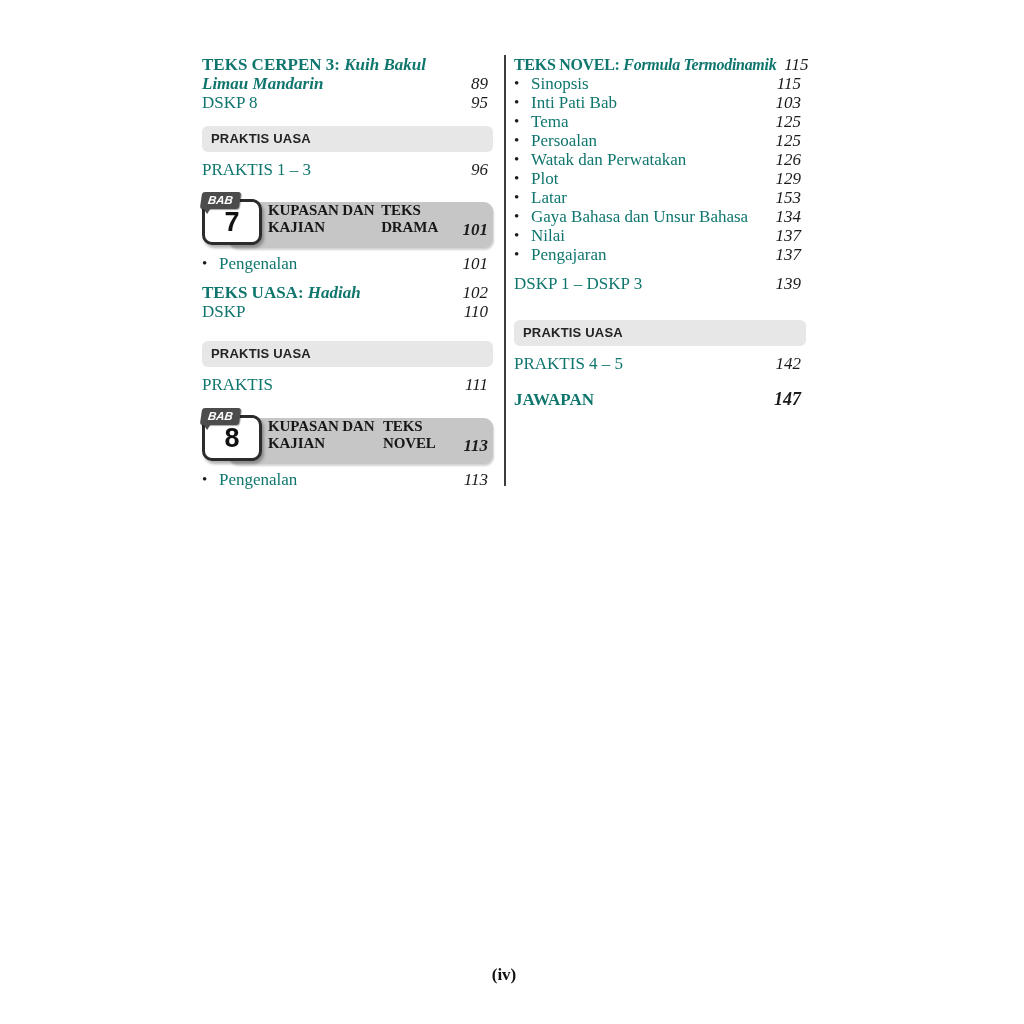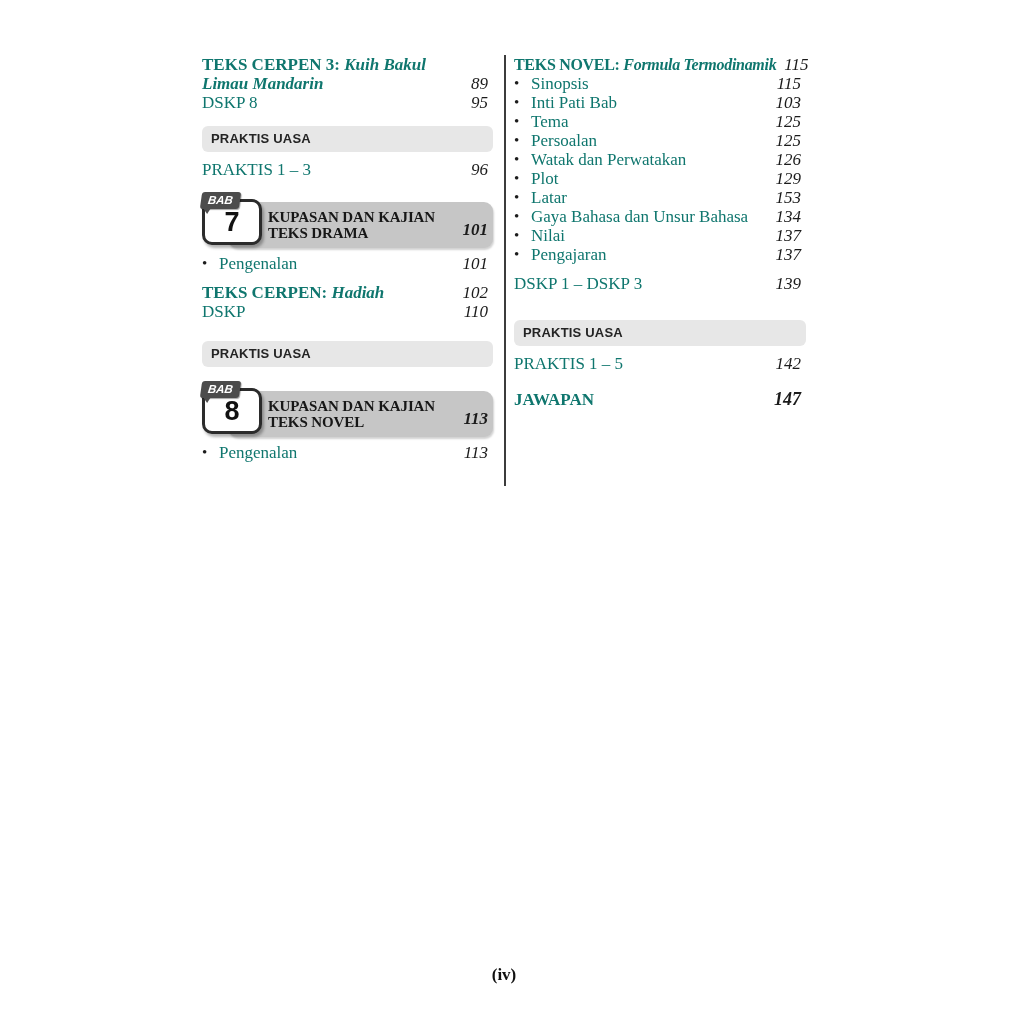--- a/index.html
+++ b/index.html
@@ -32,21 +32,21 @@
             justify-content:center;font-family:"Liberation Sans", sans-serif;font-weight:700;
             font-size:27px;color:#111;box-shadow:2px 3px 3px rgba(0,0,0,0.30);}
   .bab .tag{position:absolute;left:-1px;top:-1px;z-index:3;background:#4c4c4c;color:#fff;
             font-family:"Liberation Sans", sans-serif;font-style:italic;font-weight:700;
             font-size:11.5px;line-height:14px;padding:1px 7px 2px;border-radius:3px;
             transform:skewX(-8deg);box-shadow:1px 1px 1px rgba(0,0,0,0.35);}
   .bab .tag::after{content:"";position:absolute;left:3px;bottom:-5px;width:0;height:0;
             border-left:5px solid transparent;border-right:3px solid transparent;
             border-top:6px solid #4c4c4c;}
   .bab .title{position:absolute;left:66px;top:9px;bottom:0;right:44px;display:flex;
-            flex-direction:column;justify-content:center;font-weight:700;font-size:15px;
+            flex-direction:row;justify-content:center;font-weight:700;font-size:15px;
             line-height:16.5px;letter-spacing:-0.1px;color:#171717;}
   .bab .pg2{position:absolute;right:5px;bottom:8px;font-weight:700;font-style:italic;font-size:17px;}
 
   .jaw{font-weight:700;}
   .jaw .pg{font-weight:700;font-size:18px;}  .mt6{margin-top:6px;}  .mt8{margin-top:8px;}
   .mt10{margin-top:10px;} .mt14{margin-top:14px;} .mt15{margin-top:15px;}
   .mt17{margin-top:17px;} .mt20{margin-top:20px;} .mt27{margin-top:27px;}
 
   .footer{position:absolute;top:965px;left:0;width:1008px;text-align:center;
           font-weight:700;font-size:17px;color:#111;}
@@ -88,31 +88,35 @@
       <div class="pg2">101</div>
     </div>
 
     <div class="row bullet mt6">
       <span class="marker">•</span>
       <span class="lbl">Pengenalan</span>
       <span class="pg">101</span>
     </div>
 
     <div class="row mt10">
-      <span class="lbl"><span class="b">TEKS CERPEN: </span><span class="bi">Hadiah</span></span>
+      <span class="lbl"><span class="b">TEKS UASA: </span><span class="bi">Hadiah</span></span>
       <span class="pg">102</span>
     </div>
 
     <div class="row">
       <span class="lbl">DSKP</span>
       <span class="pg">110</span>
     </div>
 
     <div class="hbar mt20">PRAKTIS UASA</div>
 
+    <div class="row mt8">
+      <span class="lbl">PRAKTIS</span>
+      <span class="pg">111</span>
+    </div>
 
     <div class="bab mt15">
       <div class="bar"></div>
       <div class="num">8</div>
       <div class="tag">BAB</div>
       <div class="title">
         <span>KUPASAN DAN KAJIAN</span>
         <span>TEKS NOVEL</span>
       </div>
       <div class="pg2">113</div>
@@ -185,21 +189,21 @@
     </div>
 
     <div class="row mt10">
       <span class="lbl">DSKP 1 – DSKP 3</span>
       <span class="pg">139</span>
     </div>
 
     <div class="hbar mt27">PRAKTIS UASA</div>
 
     <div class="row mt8">
-      <span class="lbl">PRAKTIS 1 – 5</span>
+      <span class="lbl">PRAKTIS 4 – 5</span>
       <span class="pg">142</span>
     </div>
 
     <div class="row jaw mt17">
       <span class="lbl b">JAWAPAN</span>
       <span class="pg">147</span>
     </div>
 
   </div>
 

